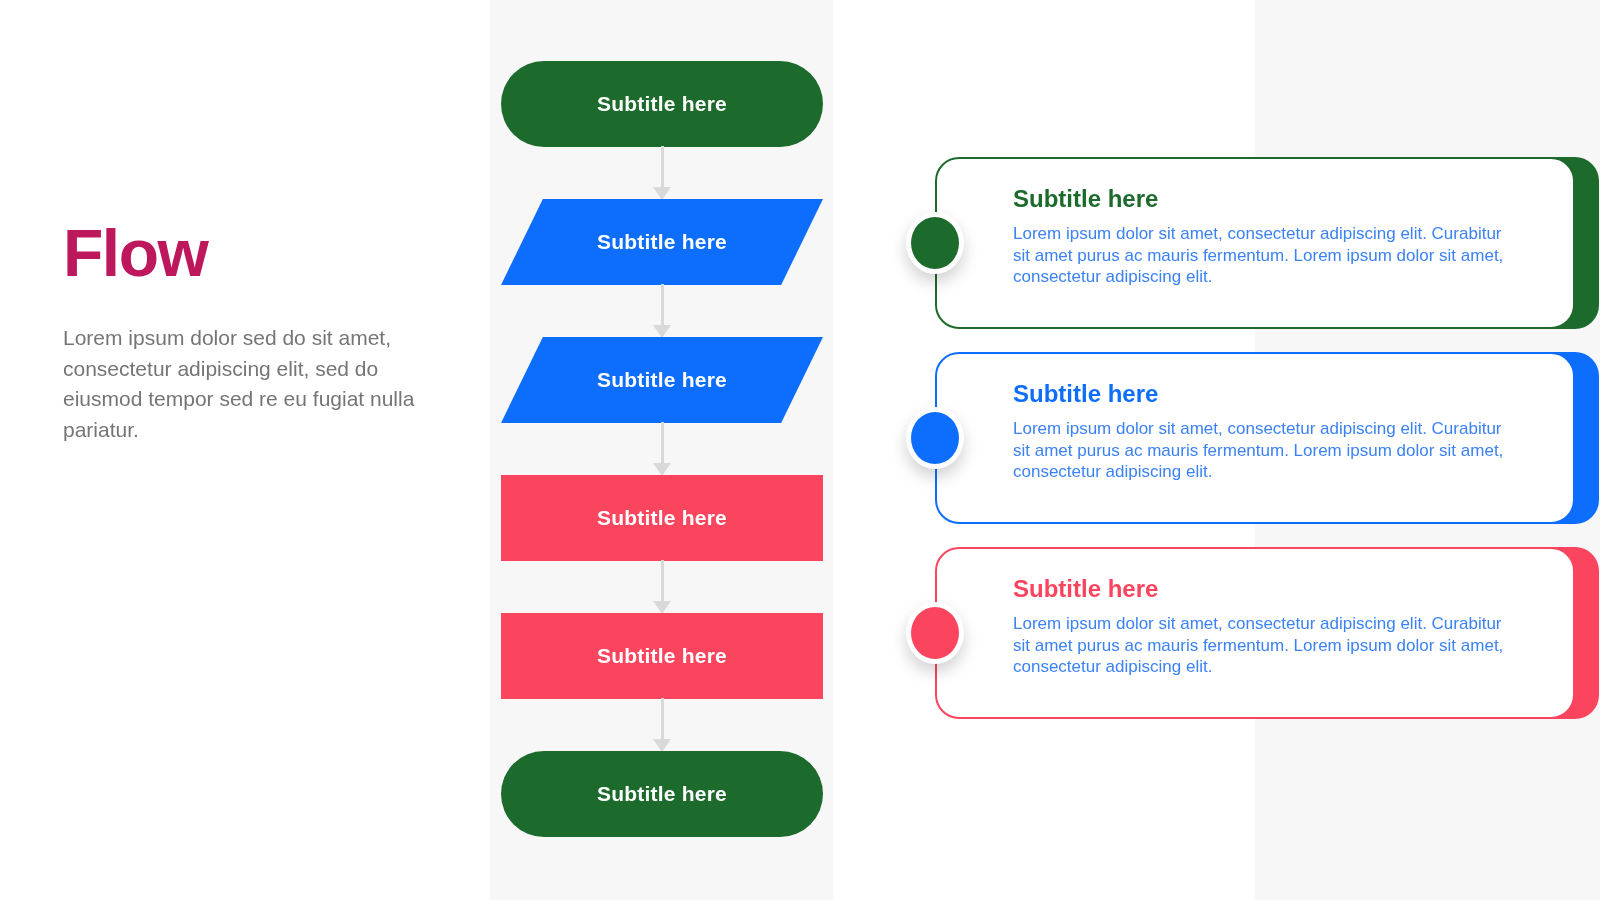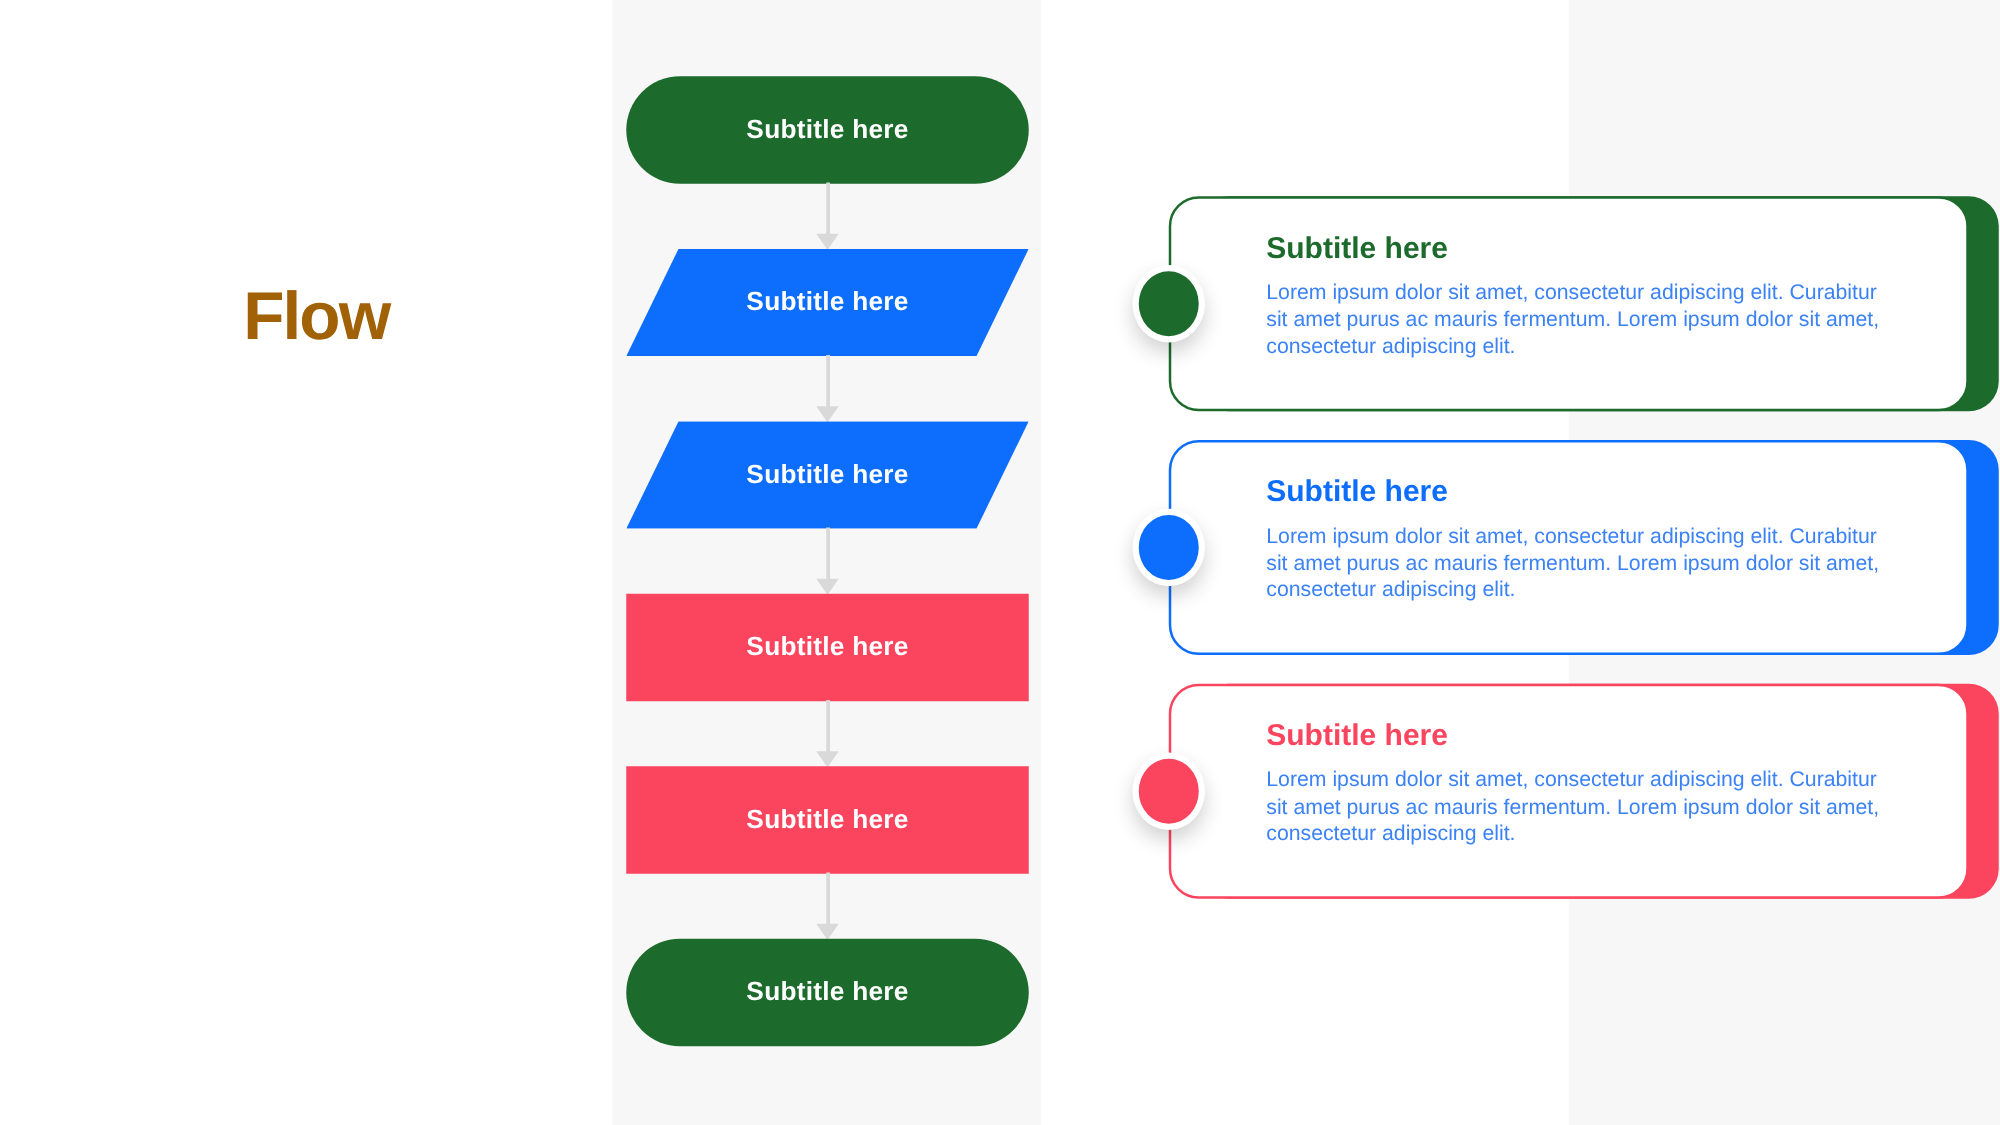--- a/index.html
+++ b/index.html
@@ -8,21 +8,21 @@
 
   .canvas { position:relative; width:1600px; height:900px; background:#ffffff; }
 
   
   .col-bg { position:absolute; top:0; height:900px; }
   .flow-col-bg  { left:490px;  width:343px; background:var(--panel-bg,#f7f7f7); }
   .right-col-bg { left:1255px; width:345px; background:var(--panel-bg,#f7f7f7); }
 
   
   .intro { position:absolute; left:63px; top:214px; width:380px; }
-  .intro h1 { font-size:54px; line-height:79px; font-weight:800; letter-spacing:-1.5px; color:#a16207;text-align:center; }
+  .intro h1 { font-size:66px; line-height:79px; font-weight:800; letter-spacing:-1.5px; color:#be185d; }
   .intro h1 .t-line { display:block; }
   .intro p { margin-top:30px; font-size:21px; line-height:30.5px; color:#757575; }
 
   
   .flow { position:absolute; left:501px; top:0; width:322px; height:900px; }
   .node { position:absolute; left:0; width:322px; height:86px;
           display:flex; align-items:center; justify-content:center; }
   .node .node-label { color:#ffffff; font-size:21px; font-weight:600; letter-spacing:0.2px; }
   .node.pill { border-radius:43px; }
   .node.para { clip-path:polygon(13% 0, 100% 0, 87% 100%, 0% 100%); }
@@ -53,20 +53,21 @@
 
 <div class="canvas" style="--panel-bg: #f7f7f7; --arrow-color: #d9d9d9;">
 
   <div class="col-bg flow-col-bg"></div>
   <div class="col-bg right-col-bg"></div>
 
   <header class="intro">
     <h1>
       <span class="t-line">Flow</span>
     </h1>
+    <p>Lorem ipsum dolor sed do sit amet, consectetur adipiscing elit, sed do eiusmod tempor sed re eu fugiat nulla pariatur.</p>
   </header>
 
   <section class="flow">
 
     <div class="node pill" style="top: 61px; background: rgb(29, 107, 44);">
       <span class="node-label">Subtitle here</span>
     </div>
 
     <div class="arrow" style="top:146px;height:54px;">
       <i class="stem"></i>

